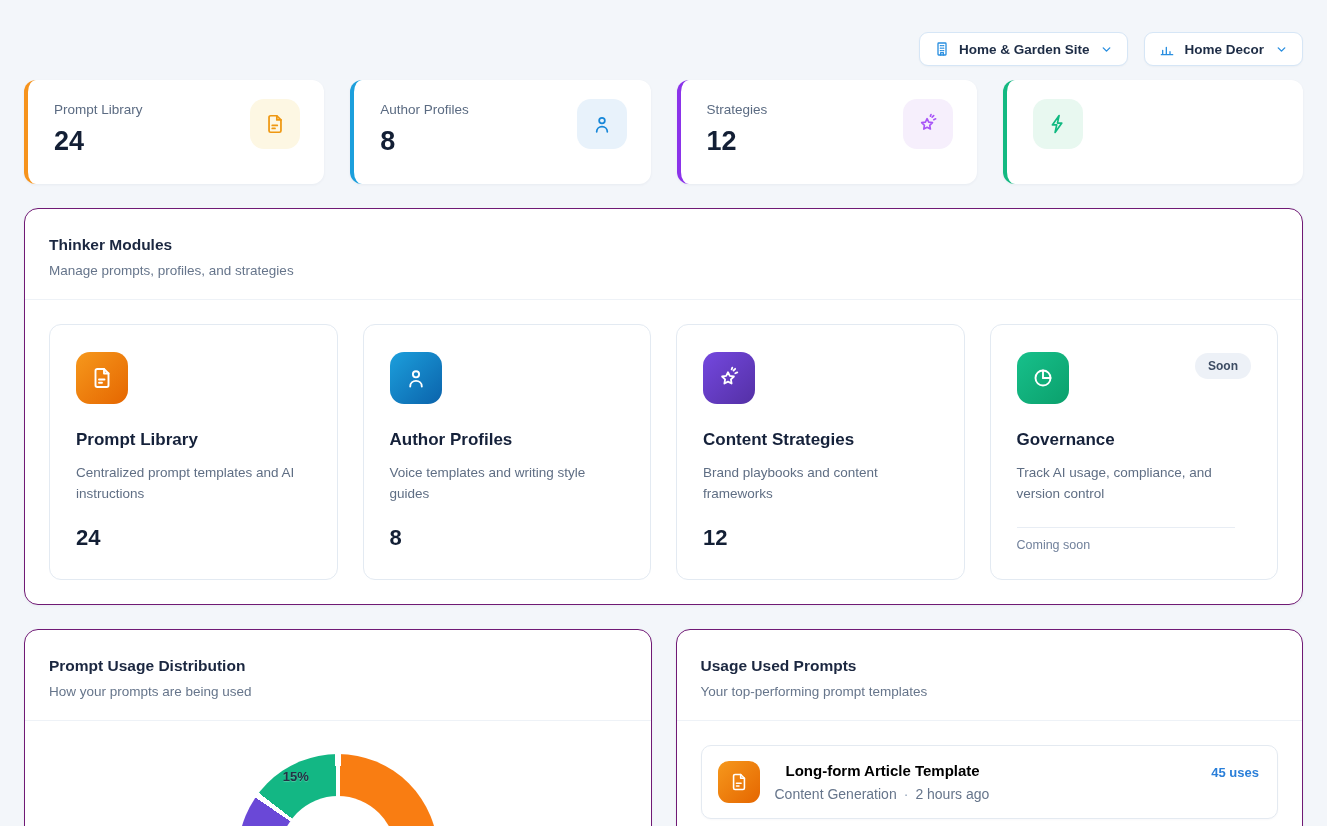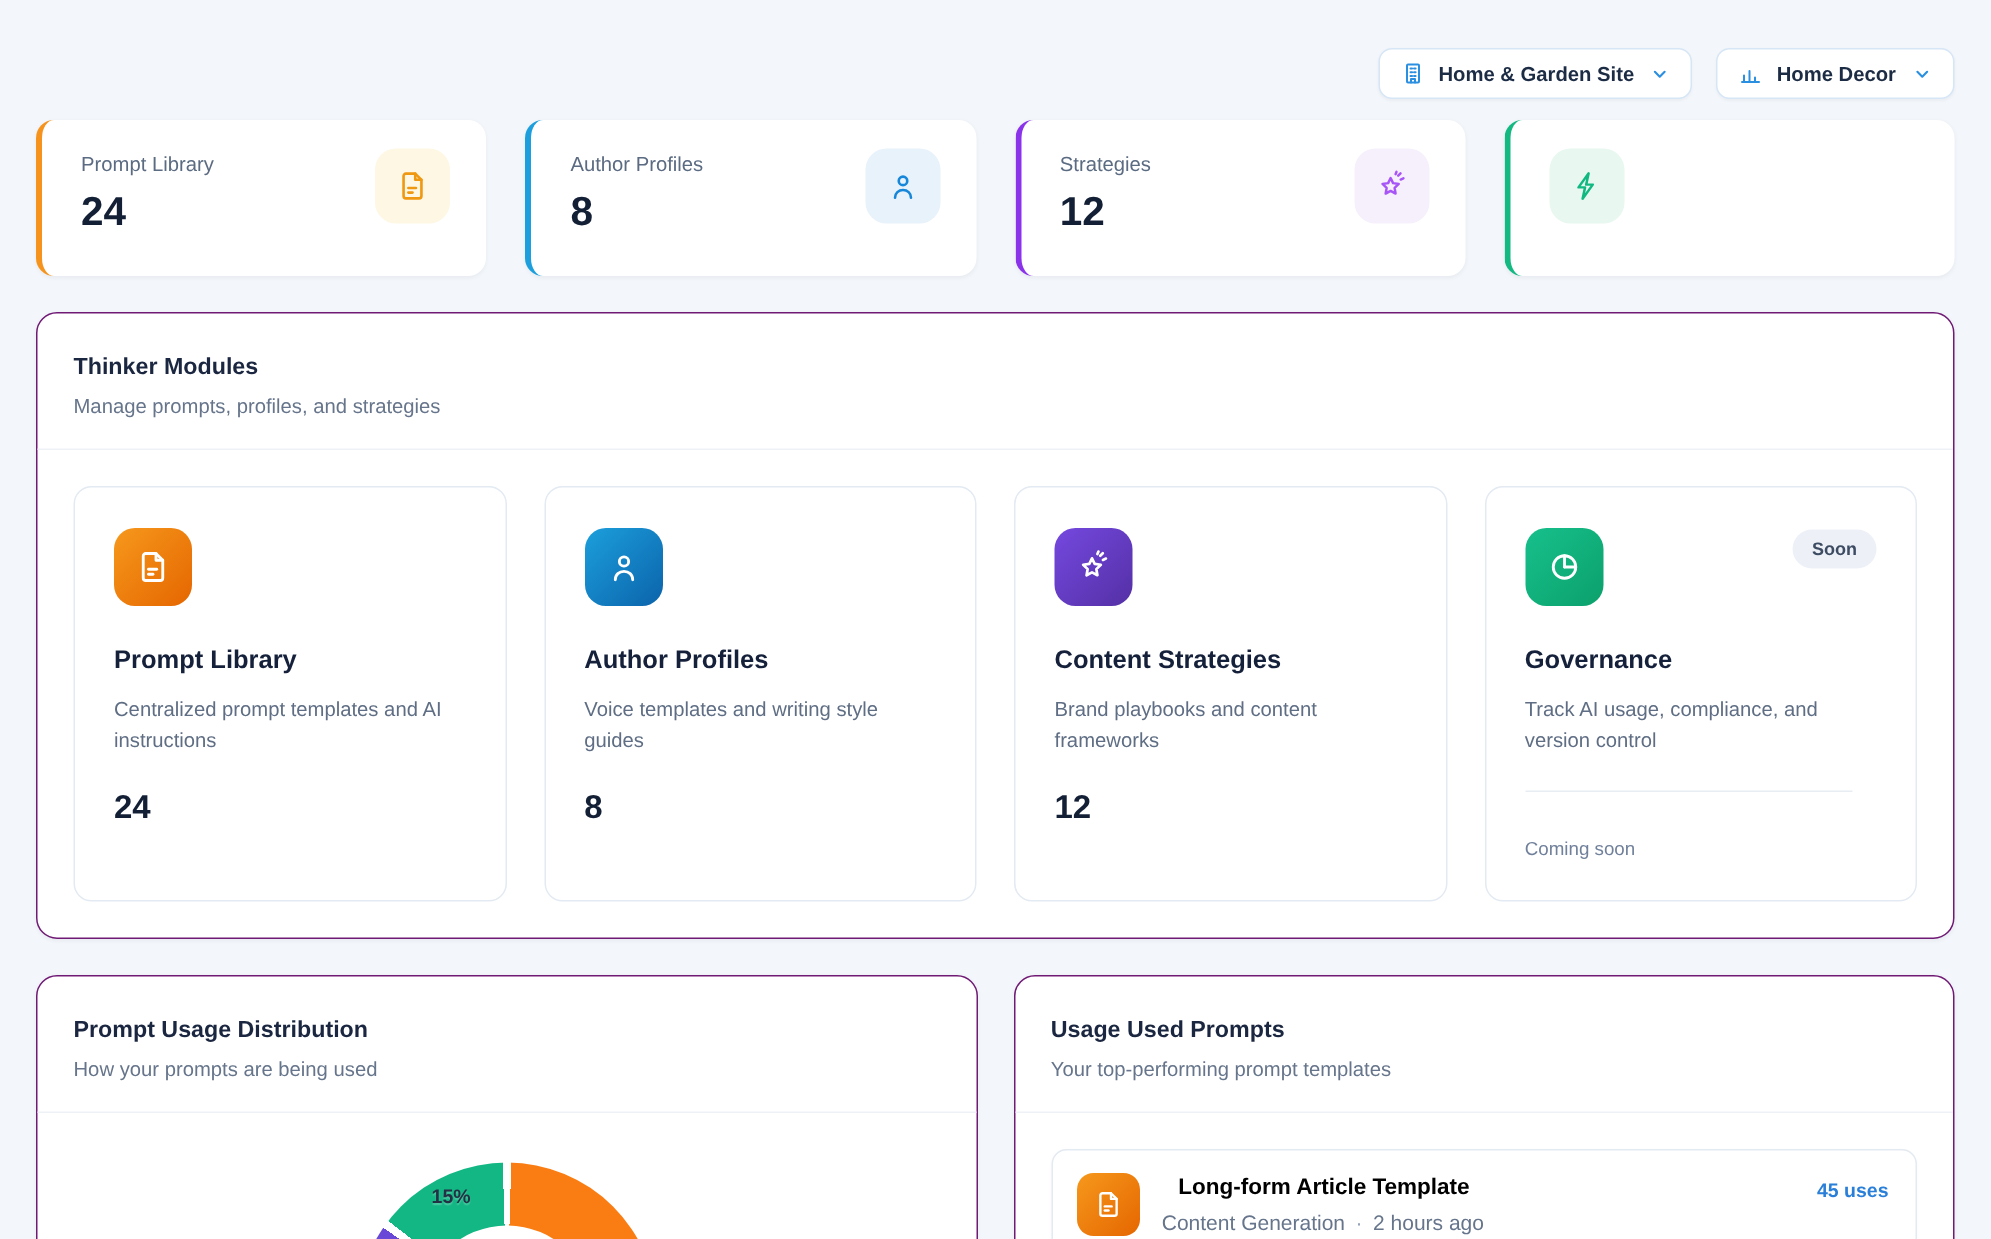--- a/index.html
+++ b/index.html
@@ -70,38 +70,38 @@
   .grad-3 { background: linear-gradient(135deg, #17c08b, #0ba06c); }
   .module-title { font-size: 17px; font-weight: 800; color: #15213a; margin-top: 26px; }
   .module-desc { font-size: 13.5px; color: #5f6e84; line-height: 1.55; margin-top: 13px; }
   .module-count { font-size: 22px; font-weight: 800; color: #131f35; margin-top: 20px; }
   .soon-badge {
     position: absolute; top: 28px; right: 26px;
     background: #edf1f7; color: #3d4c63; font-size: 12px; font-weight: 700;
     padding: 6px 13px; border-radius: 999px; text-align: center;
   }
   .gov-divider { border-top: 1px solid #e8edf4; margin-top: 22px; margin-right: 16px; }
-  .gov-footer { font-size: 12.5px; color: #71819b; margin-top: 31px; }
+  .gov-footer { font-size: 12.5px; color: #71819b; margin-top: 10px; }
 
   
   .bottom-row { display: grid; grid-template-columns: 1fr 1fr; gap: 24px; }
   .bottom-panel { height: 430px; margin-bottom: 0; }
 
   .chart-area { position: relative; height: 340px; overflow: hidden; }
   .donut {
     position: absolute; left: 50%; top: 33px; margin-left: -100px;
     width: 200px; height: 200px; border-radius: 50%;
   }
   .donut::after {
     content: ""; position: absolute; inset: 42px;
     background: #fff; border-radius: 50%;
   }
   .donut-label {
     position: absolute; left: 40px; top: 15px; width: 36px;
-    text-align: right; font-size: 13px; font-weight: 800; color: #243145;
+    text-align: center; font-size: 13px; font-weight: 800; color: #243145;
     z-index: 2; text-shadow: 0 1px 1px rgba(255,255,255,.25);
   }
 
   .prompt-list { padding: 24px; }
   .prompt-item {
     display: flex; align-items: center; gap: 15px;
     border: 1px solid #e4eaf1; border-radius: 10px; padding: 15px 18px 15px 16px;
     background: #fff; cursor: pointer; box-shadow: 0 1px 2px rgba(20,45,80,.03);
   }
   .prompt-icon {

